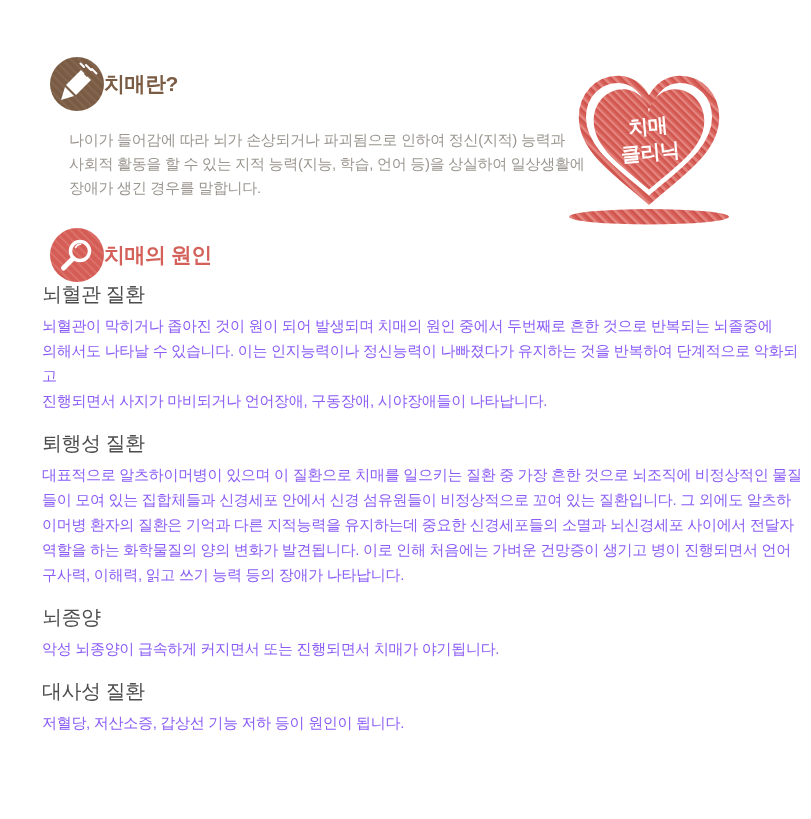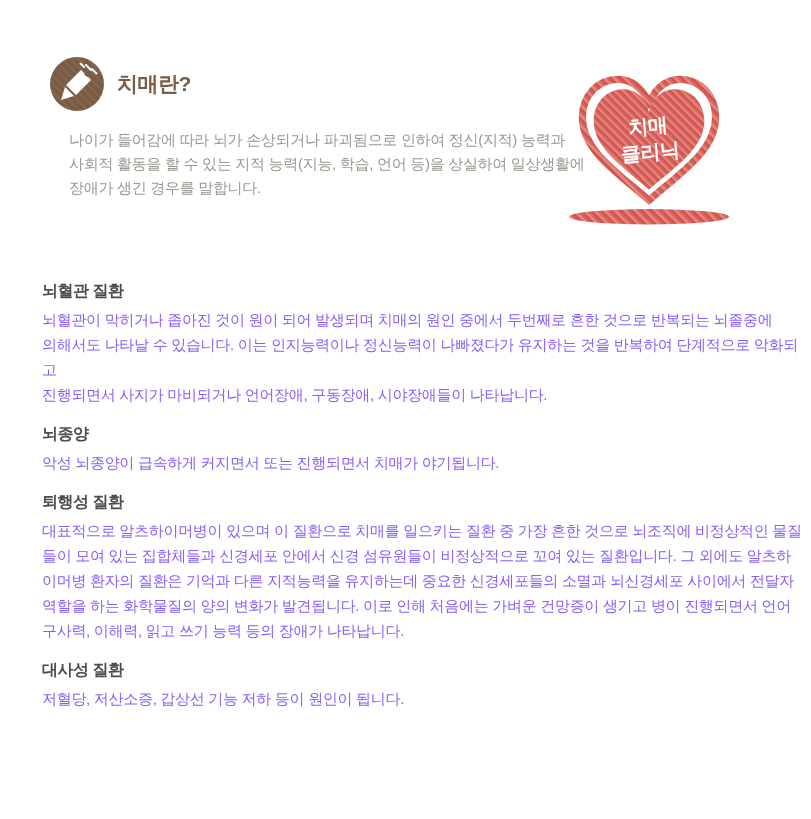--- a/index.html
+++ b/index.html
@@ -8,21 +8,21 @@
     position: relative;
     width: 811px;
     height: 819px;
     background: #ffffff;
     overflow: hidden;
   }
   .section-header {
     position: absolute;
     display: flex;
     align-items: center;
-    gap: 13px;
+    gap: 0;
   }
   .section-header .icon-wrap { width: 54px; height: 54px; flex: 0 0 auto; }
   .section-header .icon-wrap svg { display: block; }
   .hdr-title {
     font-size: 21px;
     font-weight: bold;
     letter-spacing: -0.5px;
     white-space: nowrap;
   }
   .hdr-about { left: 50px; top: 57px; }
@@ -66,22 +66,22 @@
   }
   .causes-list {
     position: absolute;
     left: 42px;
     top: 281px;
     width: 762px;
   }
   .cause { margin: 0 0 17px 0; }
   .cause-heading {
     margin: 0 0 5px 0;
-    font-size: 16px;
-    font-weight: bold;
+    font-size: 20px;
+    font-weight: normal;
     color: #4d4d4d;
     letter-spacing: -0.5px;
   }
   .cause-body {
     margin: 0;
     font-size: 15px;
     line-height: 25px;
     color: #8b5cf6;
     letter-spacing: -0.3px;
     white-space: pre-line;
@@ -125,42 +125,59 @@
         </pattern>
       </defs>
       <ellipse cx="80" cy="150" rx="78" ry="7.5" fill="url(#crayonRed)"></ellipse>
       <path d="M80,44 C78,27 64,16 50,16 C30,16 15,32 15,53 C15,85 48,106 80,134 C112,106 145,85 145,53 C145,32 130,16 110,16 C96,16 82,27 80,44 Z" fill="#ffffff" stroke="url(#crayonRed)" stroke-width="7"></path>
       <path d="M80,44 C78,27 64,16 50,16 C30,16 15,32 15,53 C15,85 48,106 80,134 C112,106 145,85 145,53 C145,32 130,16 110,16 C96,16 82,27 80,44 Z" transform="translate(80 72) scale(0.83) translate(-80 -72)" fill="url(#crayonRed)"></path>
     </svg>
     <div class="heart-label">치매
 클리닉</div>
   </div>
 
+  <div class="section-header hdr-causes">
+    <span class="icon-wrap">
+      <svg width="54" height="54" viewBox="0 0 54 54" aria-hidden="true">
+        <defs>
+          <pattern id="texRed" patternUnits="userSpaceOnUse" width="6" height="6" patternTransform="rotate(-45)">
+            <rect width="6" height="6" fill="#d45d56"></rect>
+            <rect width="2" height="6" fill="#dc7069"></rect>
+          </pattern>
+        </defs>
+        <circle cx="27" cy="27" r="27" fill="url(#texRed)"></circle>
+        <circle cx="30" cy="23" r="9.5" fill="none" stroke="#ffffff" stroke-width="3.5"></circle>
+        <path d="M25.5 19.5 A6.5 6.5 0 0 1 30.5 16.3" stroke="#ffffff" stroke-width="1.6" fill="none" stroke-linecap="round"></path>
+        <line x1="23" y1="30.5" x2="13.5" y2="40" stroke="#ffffff" stroke-width="5" stroke-linecap="round"></line>
+      </svg>
+    </span>
+    <span class="hdr-title">치매의 원인</span>
+  </div>
 
   <div class="causes-list">
 
     <div class="cause">
       <h3 class="cause-heading">뇌혈관 질환</h3>
       <p class="cause-body">뇌혈관이 막히거나 좁아진 것이 원이 되어 발생되며 치매의 원인 중에서 두번째로 흔한 것으로 반복되는 뇌졸중에
 의해서도 나타날 수 있습니다. 이는 인지능력이나 정신능력이 나빠졌다가 유지하는 것을 반복하여 단계적으로 악화되고
 진행되면서 사지가 마비되거나 언어장애, 구동장애, 시야장애들이 나타납니다.</p>
     </div>
 
     <div class="cause">
-      <h3 class="cause-heading">뇌종양</h3>
-      <p class="cause-body">악성 뇌종양이 급속하게 커지면서 또는 진행되면서 치매가 야기됩니다.</p>
-    </div>
-
-    <div class="cause">
       <h3 class="cause-heading">퇴행성 질환</h3>
       <p class="cause-body">대표적으로 알츠하이머병이 있으며 이 질환으로 치매를 일으키는 질환 중 가장 흔한 것으로 뇌조직에 비정상적인 물질
 들이 모여 있는 집합체들과 신경세포 안에서 신경 섬유원들이 비정상적으로 꼬여 있는 질환입니다. 그 외에도 알츠하
 이머병 환자의 질환은 기억과 다른 지적능력을 유지하는데 중요한 신경세포들의 소멸과 뇌신경세포 사이에서 전달자
 역할을 하는 화학물질의 양의 변화가 발견됩니다. 이로 인해 처음에는 가벼운 건망증이 생기고 병이 진행되면서 언어
 구사력, 이해력, 읽고 쓰기 능력 등의 장애가 나타납니다.</p>
+    </div>
+
+    <div class="cause">
+      <h3 class="cause-heading">뇌종양</h3>
+      <p class="cause-body">악성 뇌종양이 급속하게 커지면서 또는 진행되면서 치매가 야기됩니다.</p>
     </div>
 
 
     <div class="cause">
       <h3 class="cause-heading">대사성 질환</h3>
       <p class="cause-body">저혈당, 저산소증, 갑상선 기능 저하 등이 원인이 됩니다.</p>
     </div>
 
 
   </div>

